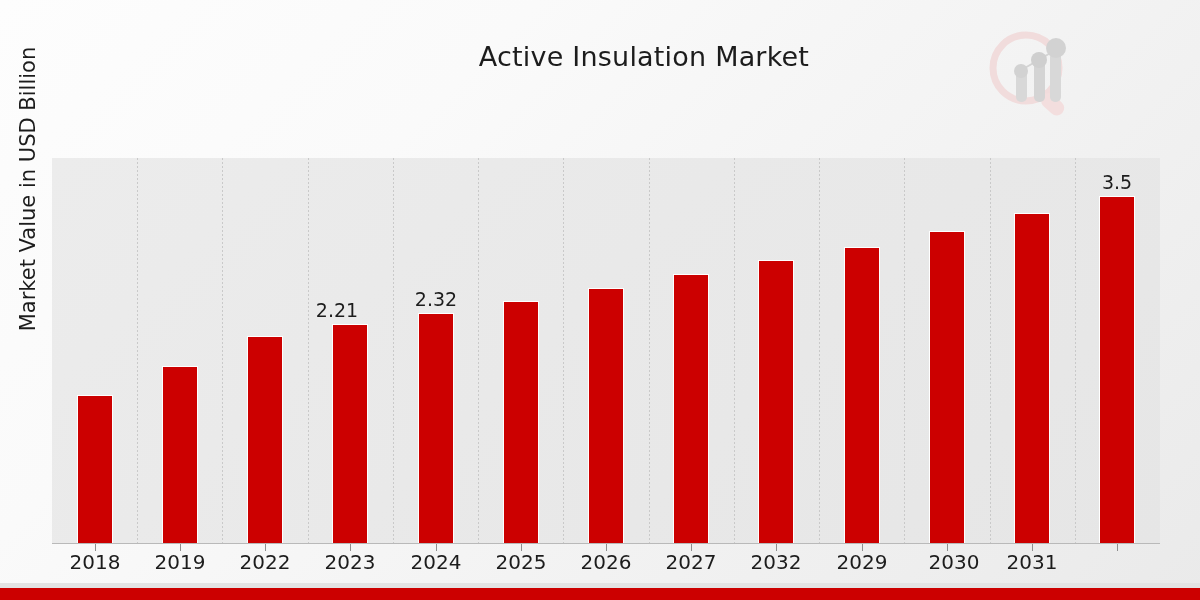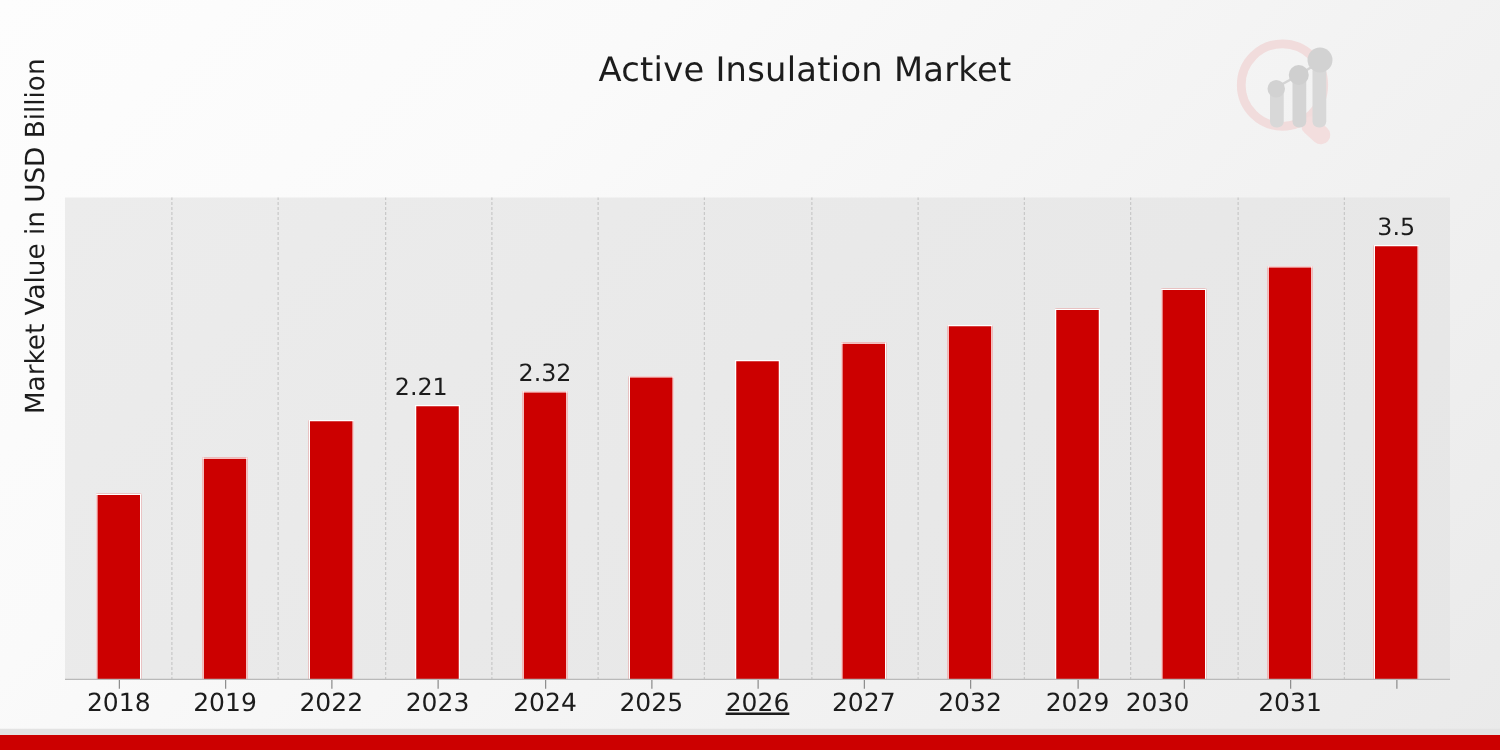--- a/index.html
+++ b/index.html
@@ -212,29 +212,29 @@
       <div class="tick-label" style="left: 150px; width: 60px;">2019</div>
       <div class="tick-mark" style="left: 265px;"></div>
       <div class="tick-label" style="left: 235px; width: 60px;">2022</div>
       <div class="tick-mark" style="left: 350px;"></div>
       <div class="tick-label" style="left: 320px; width: 60px;">2023</div>
       <div class="tick-mark" style="left: 436px;"></div>
       <div class="tick-label" style="left: 406px; width: 60px;">2024</div>
       <div class="tick-mark" style="left: 521px;"></div>
       <div class="tick-label" style="left: 491px; width: 60px;">2025</div>
       <div class="tick-mark" style="left: 606px;"></div>
-      <div class="tick-label" style="left: 576px; width: 60px; text-decoration: underline;">2026</div>
+      <div class="tick-label" style="left: 576px; width: 60px;">2026</div>
       <div class="tick-mark" style="left: 691px;"></div>
       <div class="tick-label" style="left: 661px; width: 60px;">2027</div>
       <div class="tick-mark" style="left: 776px;"></div>
       <div class="tick-label" style="left: 746px; width: 60px;">2032</div>
       <div class="tick-mark" style="left: 862px;"></div>
       <div class="tick-label" style="left: 832px; width: 60px;">2029</div>
       <div class="tick-mark" style="left: 947px;"></div>
-      <div class="tick-label" style="left: 896px; width: 60px; text-align: center;">2030</div>
+      <div class="tick-label" style="left: 924px; width: 60px; text-align: center;">2030</div>
       <div class="tick-mark" style="left: 1032px;"></div>
       <div class="tick-label" style="left: 1002px; width: 60px;">2031</div>
       <div class="tick-mark" style="left: 1117px;"></div>
       <div class="tick-label" style="left: 1087px; width: 60px; margin-top: 48px;">2032</div>
     </div>
   <div id="value-layer">
       <div class="bar-value" style="left: 297px; width: 80px; top: 299px;">2.21</div>
       <div class="bar-value" style="left: 396px; width: 80px; top: 288px;">2.32</div>
       <div class="bar-value" style="left: 1077px; width: 80px; top: 171px;">3.5</div>
     </div>

